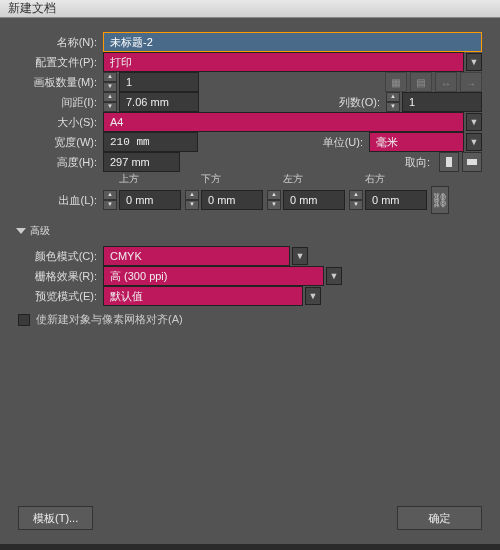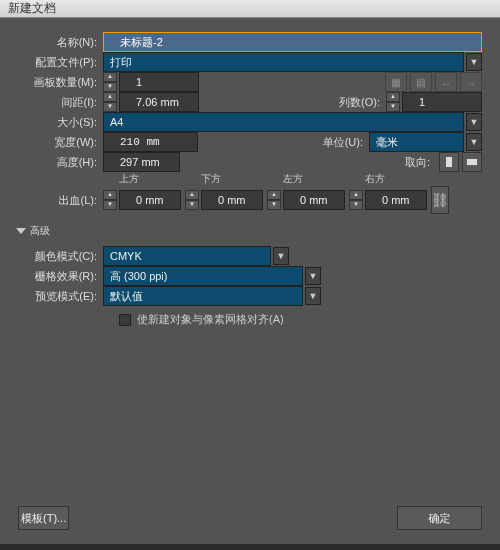--- a/index.html
+++ b/index.html
@@ -2,42 +2,42 @@
 <html><head>
 <meta charset="utf-8">
 <style>
 * { box-sizing: border-box; margin: 0; padding: 0; font-family: "Microsoft YaHei", sans-serif; }
 body { background: #2a2a2a; width: 500px; height: 550px; overflow: hidden; }
 .titlebar { background: linear-gradient(#e8e8e8, #d0d0d0); color: #333; font-size: 12px; padding: 0 8px; border-bottom: 1px solid #888; }
 .dialog { background: #535353; padding: 14px 18px; height: 526px; position: relative; }
 .row { display: flex; align-items: center; font-size: 11px; color: #ccc; }
 .lbl { width: 85px; text-align: right; padding-right: 6px; font-size: 11px; color: #ddd; }
 .lbl2 { width: 60px; text-align: right; padding-right: 6px; font-size: 11px; color: #ddd; }
-.txt { background: #3a3a3a; border: 1px solid #222; color: #eee; padding: 3px 16px; font-size: 11px; height: 20px; }
+.txt { background: #3a3a3a; border: 1px solid #222; color: #eee; padding: 3px 6px; font-size: 11px; height: 20px; }
 .txt.hl { border: 1px solid #ff9a00; }
 .txt.sel { background: #4a6a8a; color: #fff; }
 .w-full { flex: 1; }
-.sel-box { background: #0c4a6e; border: 1px solid #222; color: #eee; padding: 3px 6px; font-size: 11px; height: 20px; display: flex; align-items: center; justify-content: space-between; }
+.sel-box { background: #be185d; border: 1px solid #222; color: #eee; padding: 3px 6px; font-size: 11px; height: 20px; display: flex; align-items: center; justify-content: space-between; }
 .chev { width: 16px; height: 18px; background: #444; border: 1px solid #222; display: flex; align-items: center; justify-content: center; color: #ccc; font-size: 9px; margin-left: 2px; }
 .stepper { display: flex; flex-direction: column; margin-right: 2px; }
 .step-btn { width: 14px; height: 10px; background: #5a5a5a; border: 1px solid #333; color: #ddd; font-size: 6px; line-height: 6px; text-align: center; cursor: pointer; }
 .icon-btn { width: 22px; height: 20px; background: #5a5a5a; border: 1px solid #333; margin-left: 3px; display: flex; align-items: center; justify-content: center; color: #ccc; font-size: 10px; }
 .icon-btn.dis { opacity: 0.5; }
 .spacer { flex: 1; }
 .section { display: flex; align-items: center; font-size: 10px; color: #ddd; margin: 10px 0 8px; }
 .tri { width: 0; height: 0; border-top: 5px solid transparent; border-bottom: 5px solid transparent; border-left: 6px solid #ccc; margin-right: 6px; transform: rotate(90deg); }
 .bleed-hdr { display: flex; font-size: 10px; color: #ccc; margin-left: 101px; }
 .bleed-hdr span { width: 82px; }
 .bleed-row { display: flex; align-items: center; }
 .bleed-row .txt { width: 62px; }
 .link-icon { width: 18px; height: 28px; background: #5a5a5a; border: 1px solid #333; display: flex; align-items: center; justify-content: center; color: #ccc; font-size: 14px; margin-left: 4px; }
-.chk-row { display: flex; align-items: center; font-size: 11px; color: #ccc; margin-left: 101px; margin-top: 6px; }
+.chk-row { display: flex; align-items: center; font-size: 11px; color: #ccc; margin-top: 6px; }
 .chk { width: 12px; height: 12px; border: 1px solid #222; background: #3a3a3a; margin-right: 6px; }
 .btn-row { position: absolute; bottom: 14px; left: 18px; right: 18px; display: flex; align-items: center; }
-.btn { background: #5a5a5a; border: 1px solid #333; color: #eee; font-size: 11px; padding: 4px 2px; height: 24px; }
+.btn { background: #5a5a5a; border: 1px solid #333; color: #eee; font-size: 11px; padding: 4px 14px; height: 24px; }
 .orient { width: 20px; height: 20px; background: #5a5a5a; border: 1px solid #333; margin-left: 3px; display: flex; align-items: center; justify-content: center; }
 .orient svg { width: 12px; height: 12px; }
 </style>
 </head>
 <body>
 
 <div class="titlebar">新建文档</div>
 
 <div class="dialog">
 
@@ -152,29 +152,29 @@
     <div class="link-icon">⛓</div>
   </div>
 
   <div class="section">
     <div class="tri"></div>
     <span>高级</span>
   </div>
 
   <div class="row">
     <span class="lbl">颜色模式(C):</span>
-    <div class="sel-box" style="width:168px">
+    <div class="sel-box" style="width:187px">
       <span>CMYK</span>
     </div>
     <div class="chev">▼</div>
   </div>
 
   <div class="row">
     <span class="lbl">栅格效果(R):</span>
-    <div class="sel-box" style="width:200px">
+    <div class="sel-box" style="width:221px">
       <span>高 (300 ppi)</span>
     </div>
     <div class="chev">▼</div>
   </div>
 
   <div class="row">
     <span class="lbl">预览模式(E):</span>
     <div class="sel-box" style="width:200px">
       <span>默认值</span>
     </div>

